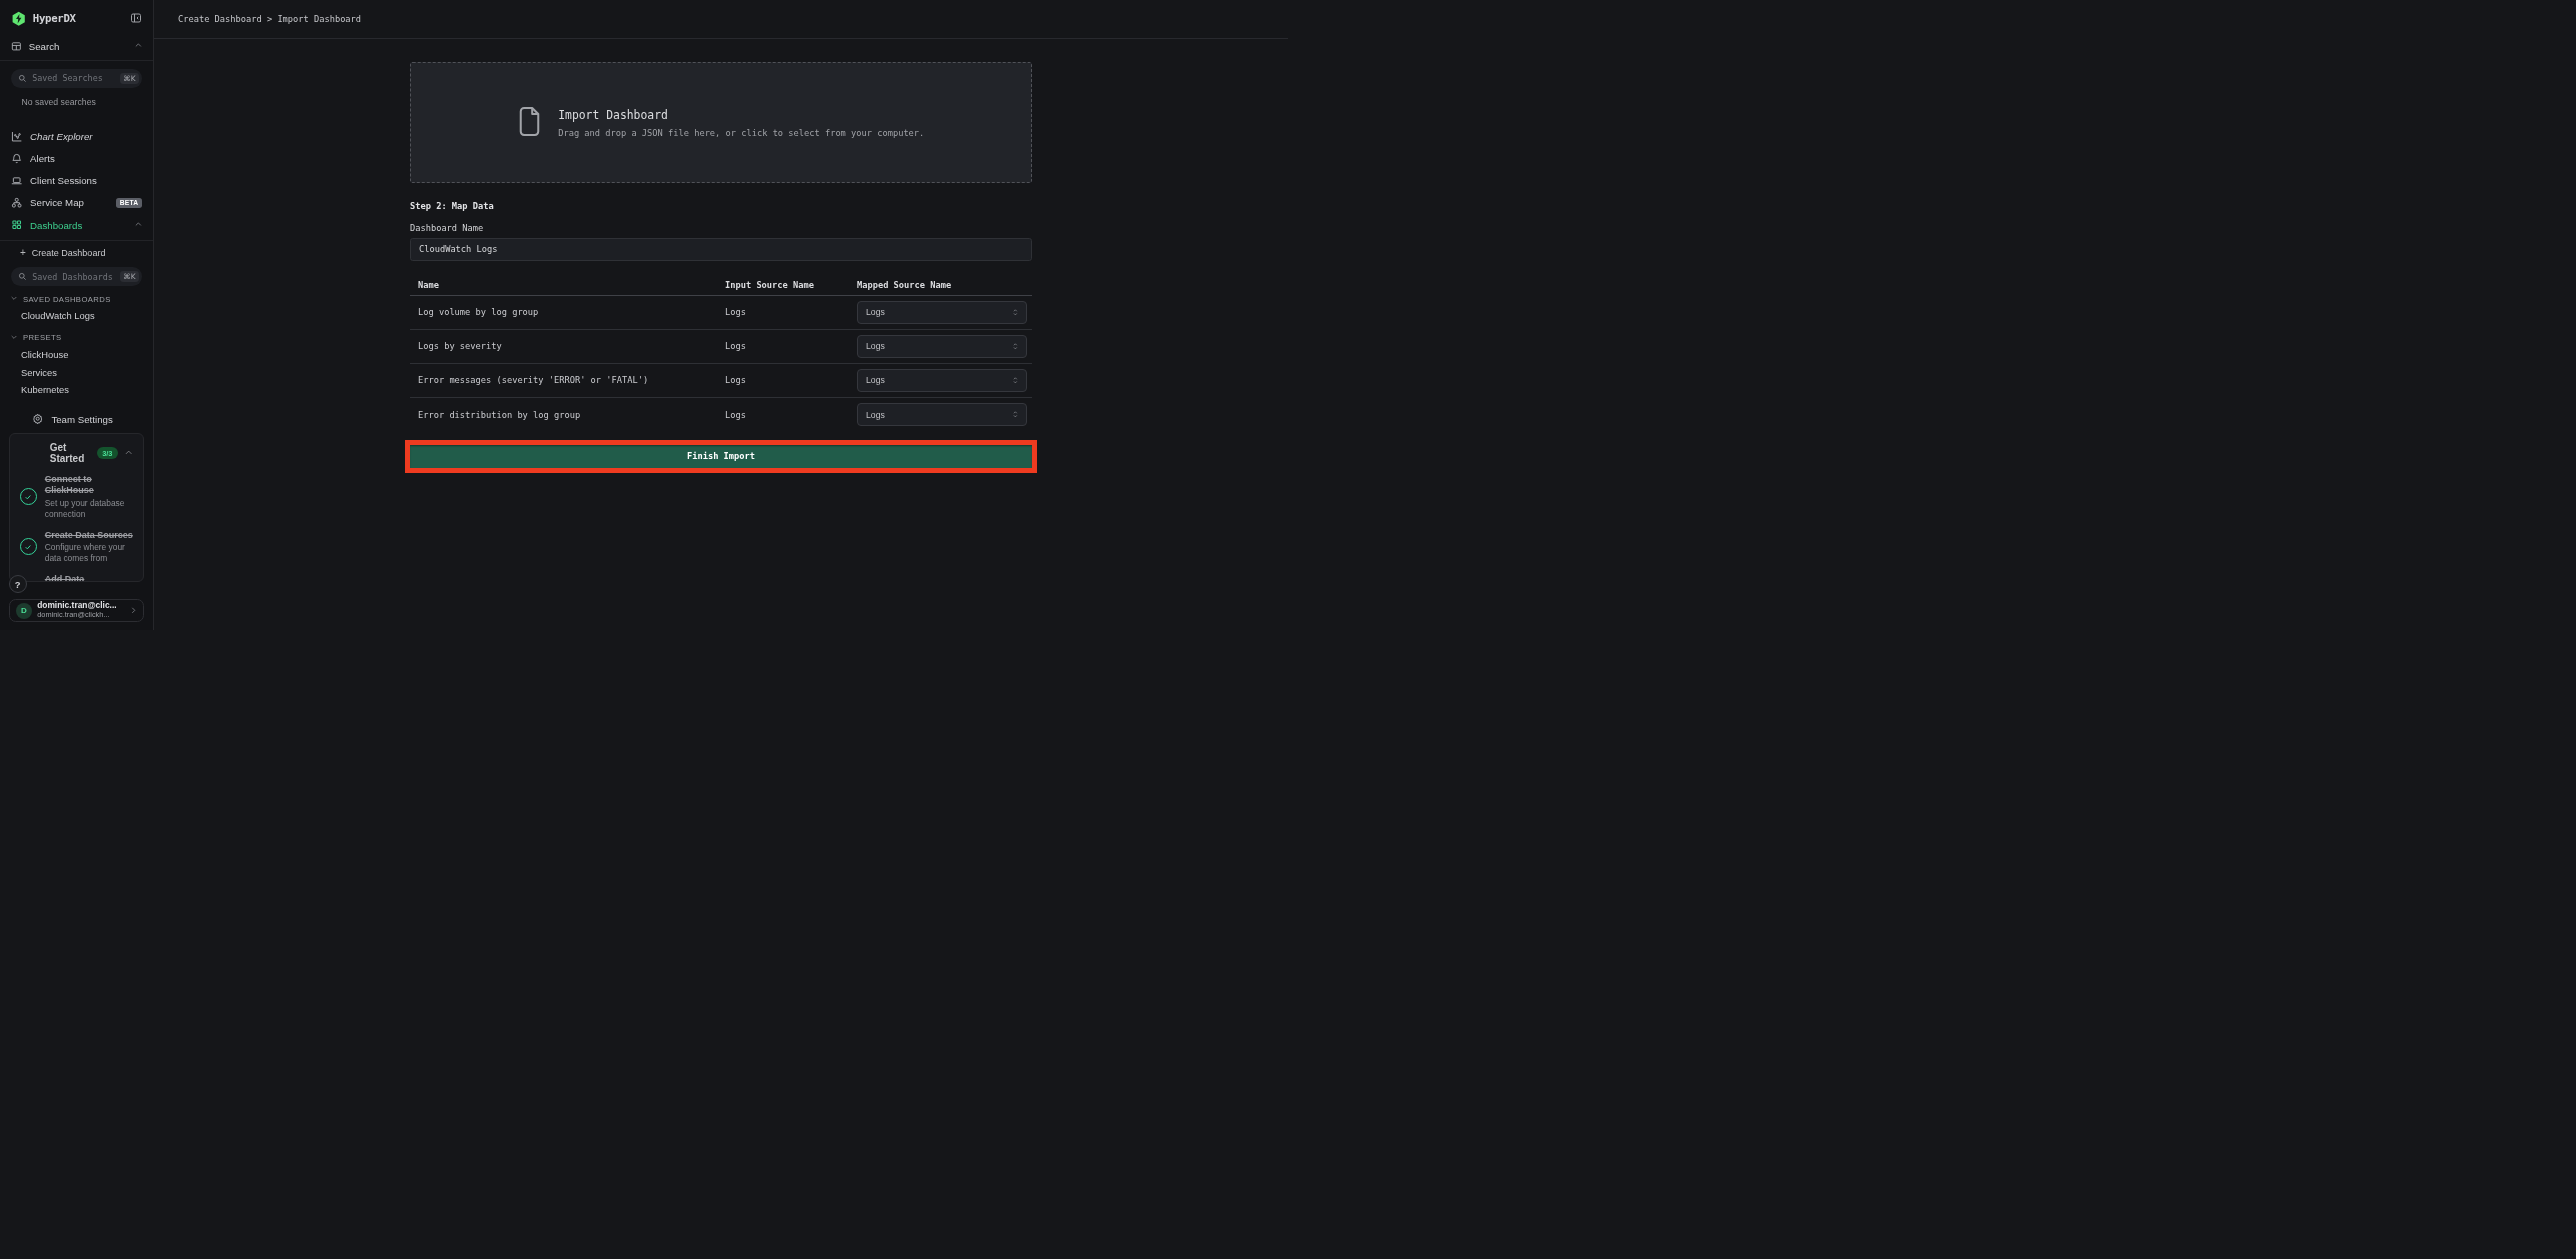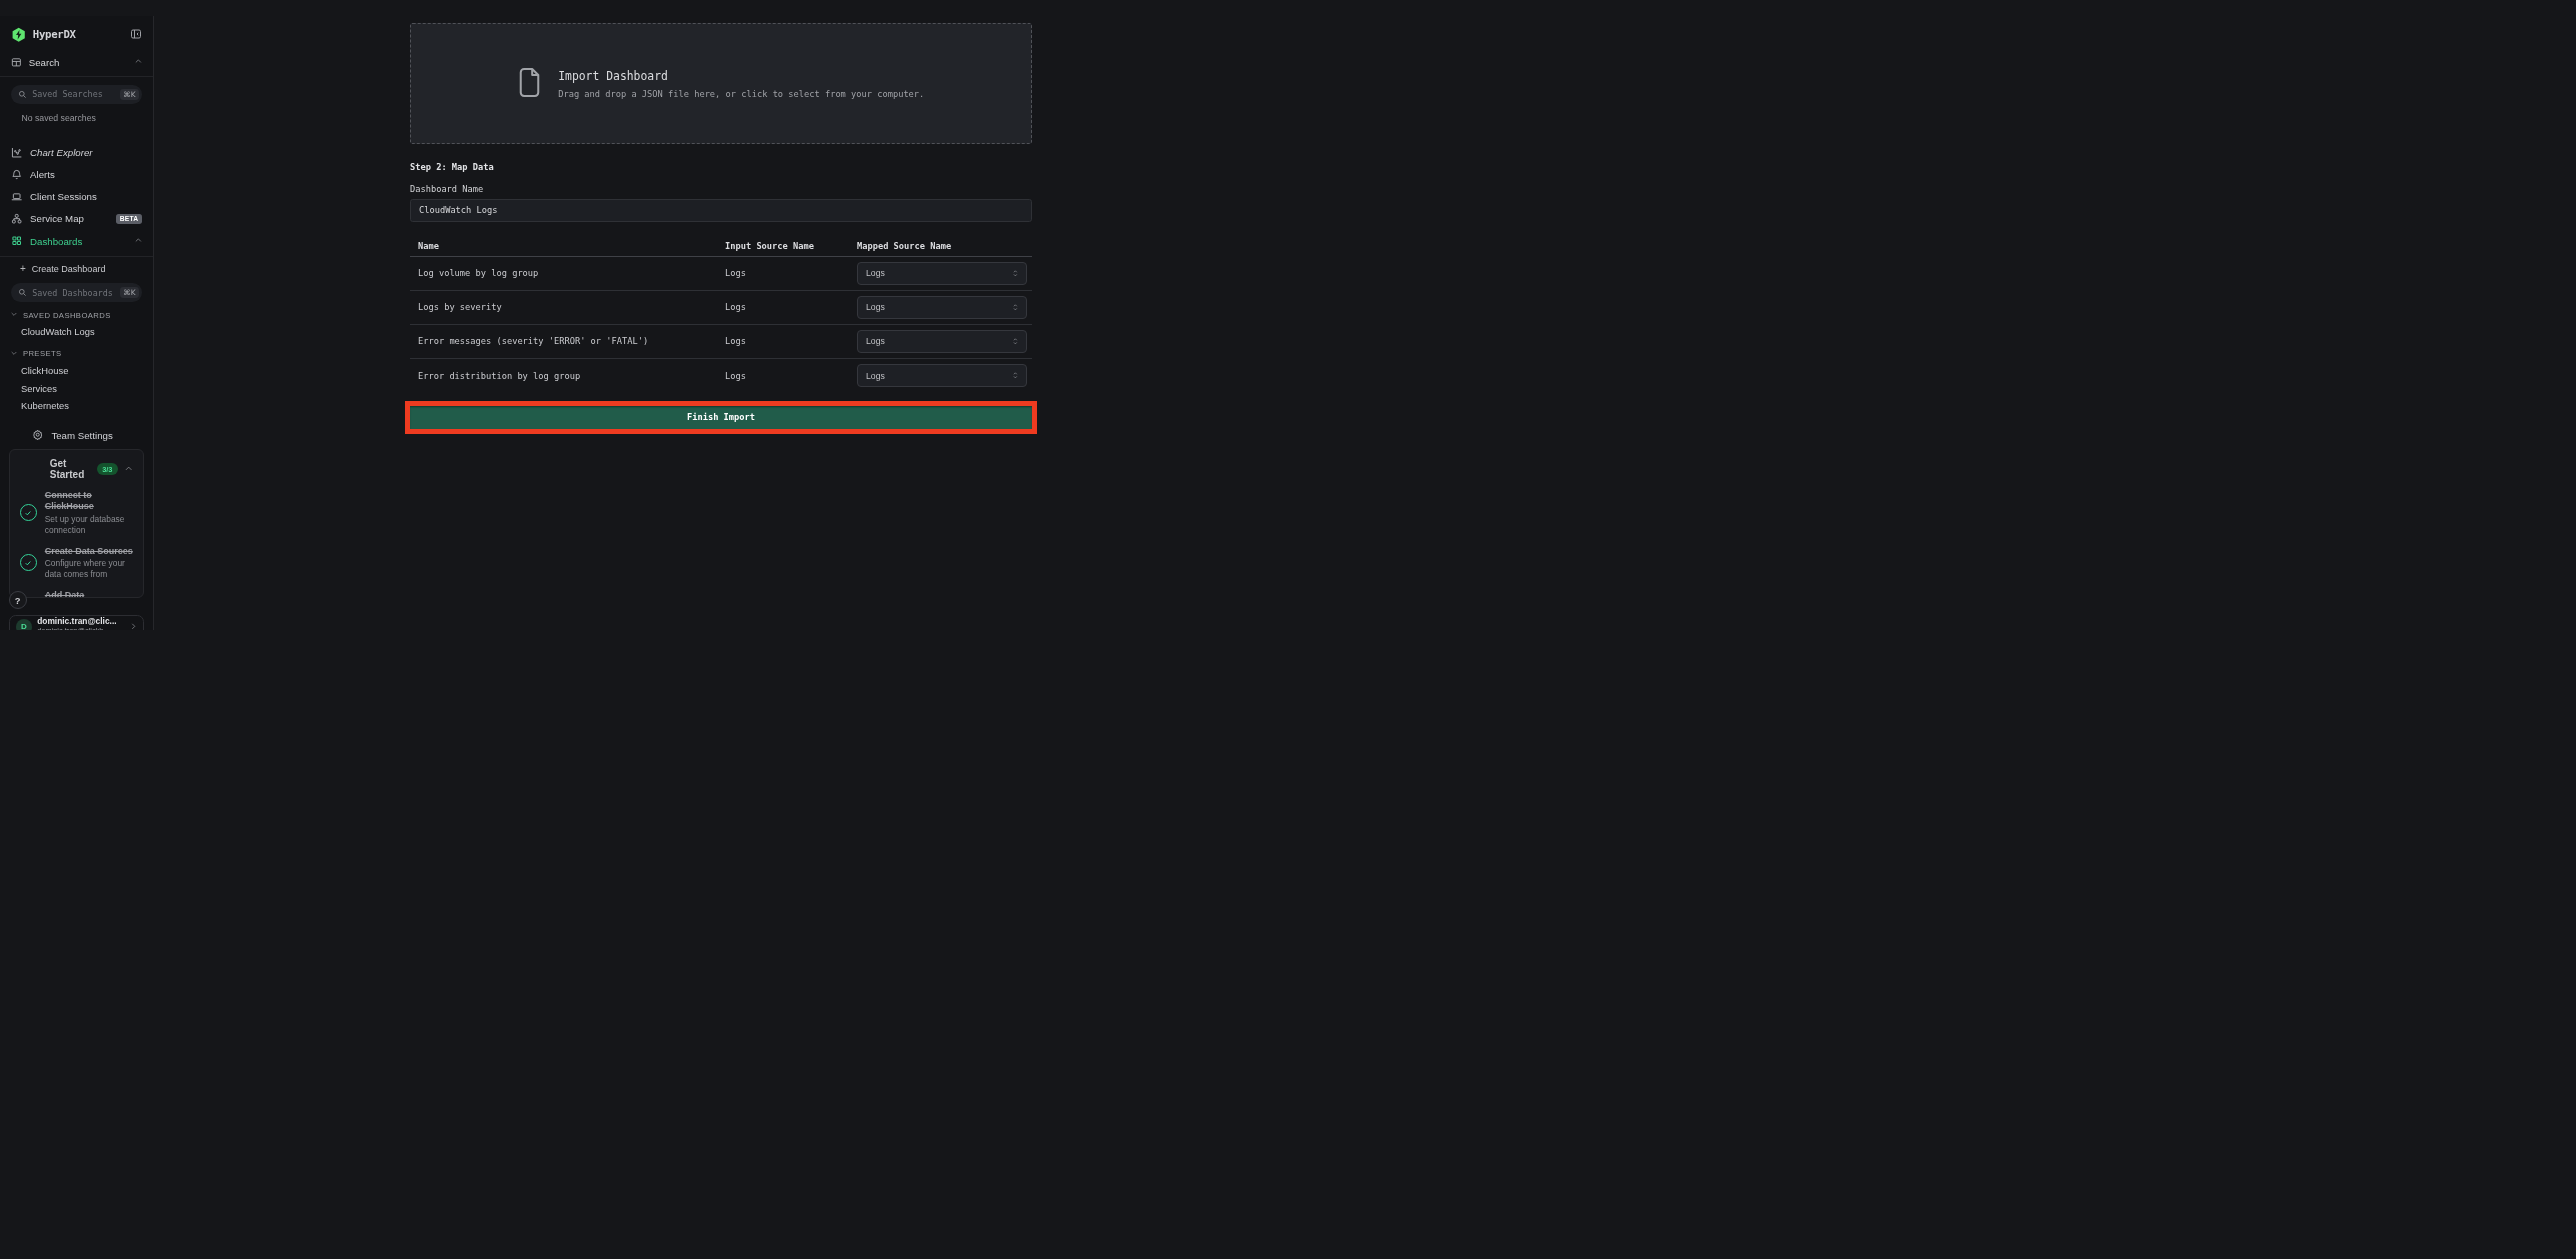--- a/index.html
+++ b/index.html
@@ -7,21 +7,21 @@
   body {
     background:#151619;
     font-family:"Liberation Sans", sans-serif;
     color:#d2d3d7;
     overflow:hidden;
     position:relative;
   }
 
   
   .sidebar {
-    position:absolute; left:0; top:16px; width:154px; height:630px;
+    position:absolute; left:0; top:0; width:154px; height:630px;
     background:#121316; border-right:0.7px solid #26272b;
     display:flex; flex-direction:column;
   }
   .logo-row { display:flex; align-items:center; padding:10.7px 10.7px 9.4px; gap:6.7px; }
   .logo-hex { width:15.4px; height:15.4px; flex:none; }
   .logo-text { font-family:"DejaVu Sans Mono", monospace; font-weight:bold; font-size:10.7px; color:#d3d4d8; letter-spacing:-0.3px; }
   .collapse-btn { margin-left:auto; color:#9ea0a5; cursor:pointer; display:flex; }
 
   .search-header { display:flex; align-items:center; gap:7.4px; padding:5.4px 10.7px 8px; border-bottom:0.7px solid #222327; color:#d7d8db; font-size:9.7px; }
   .search-header .chev { margin-left:auto; color:#8e9095; }
@@ -348,20 +348,23 @@
     <span class="chev">
       <svg width="8.7" height="8.7" viewBox="0 0 24 24" fill="none" stroke="currentColor" stroke-width="2">
           <path d="M9 5 L16 12 L9 19"></path>
         </svg>
     </span>
   </div>
 </aside>
 
 <div class="main">
 
+  <div class="topbar">
+    <span class="breadcrumb">Create Dashboard &gt; Import Dashboard</span>
+  </div>
 
   <div class="content-col">
 
     <div class="dropzone">
       <span class="dz-icon">
         <svg width="23" height="31" viewBox="0 0 34 46" fill="none" stroke="currentColor" stroke-width="3" stroke-linejoin="round">
             <path d="M4 8 a5 5 0 0 1 5-5 H21 L30 12 V38 a5 5 0 0 1 -5 5 H9 a5 5 0 0 1 -5-5 Z"></path>
             <path d="M21 3 V12 H30"></path>
           </svg>
       </span>

